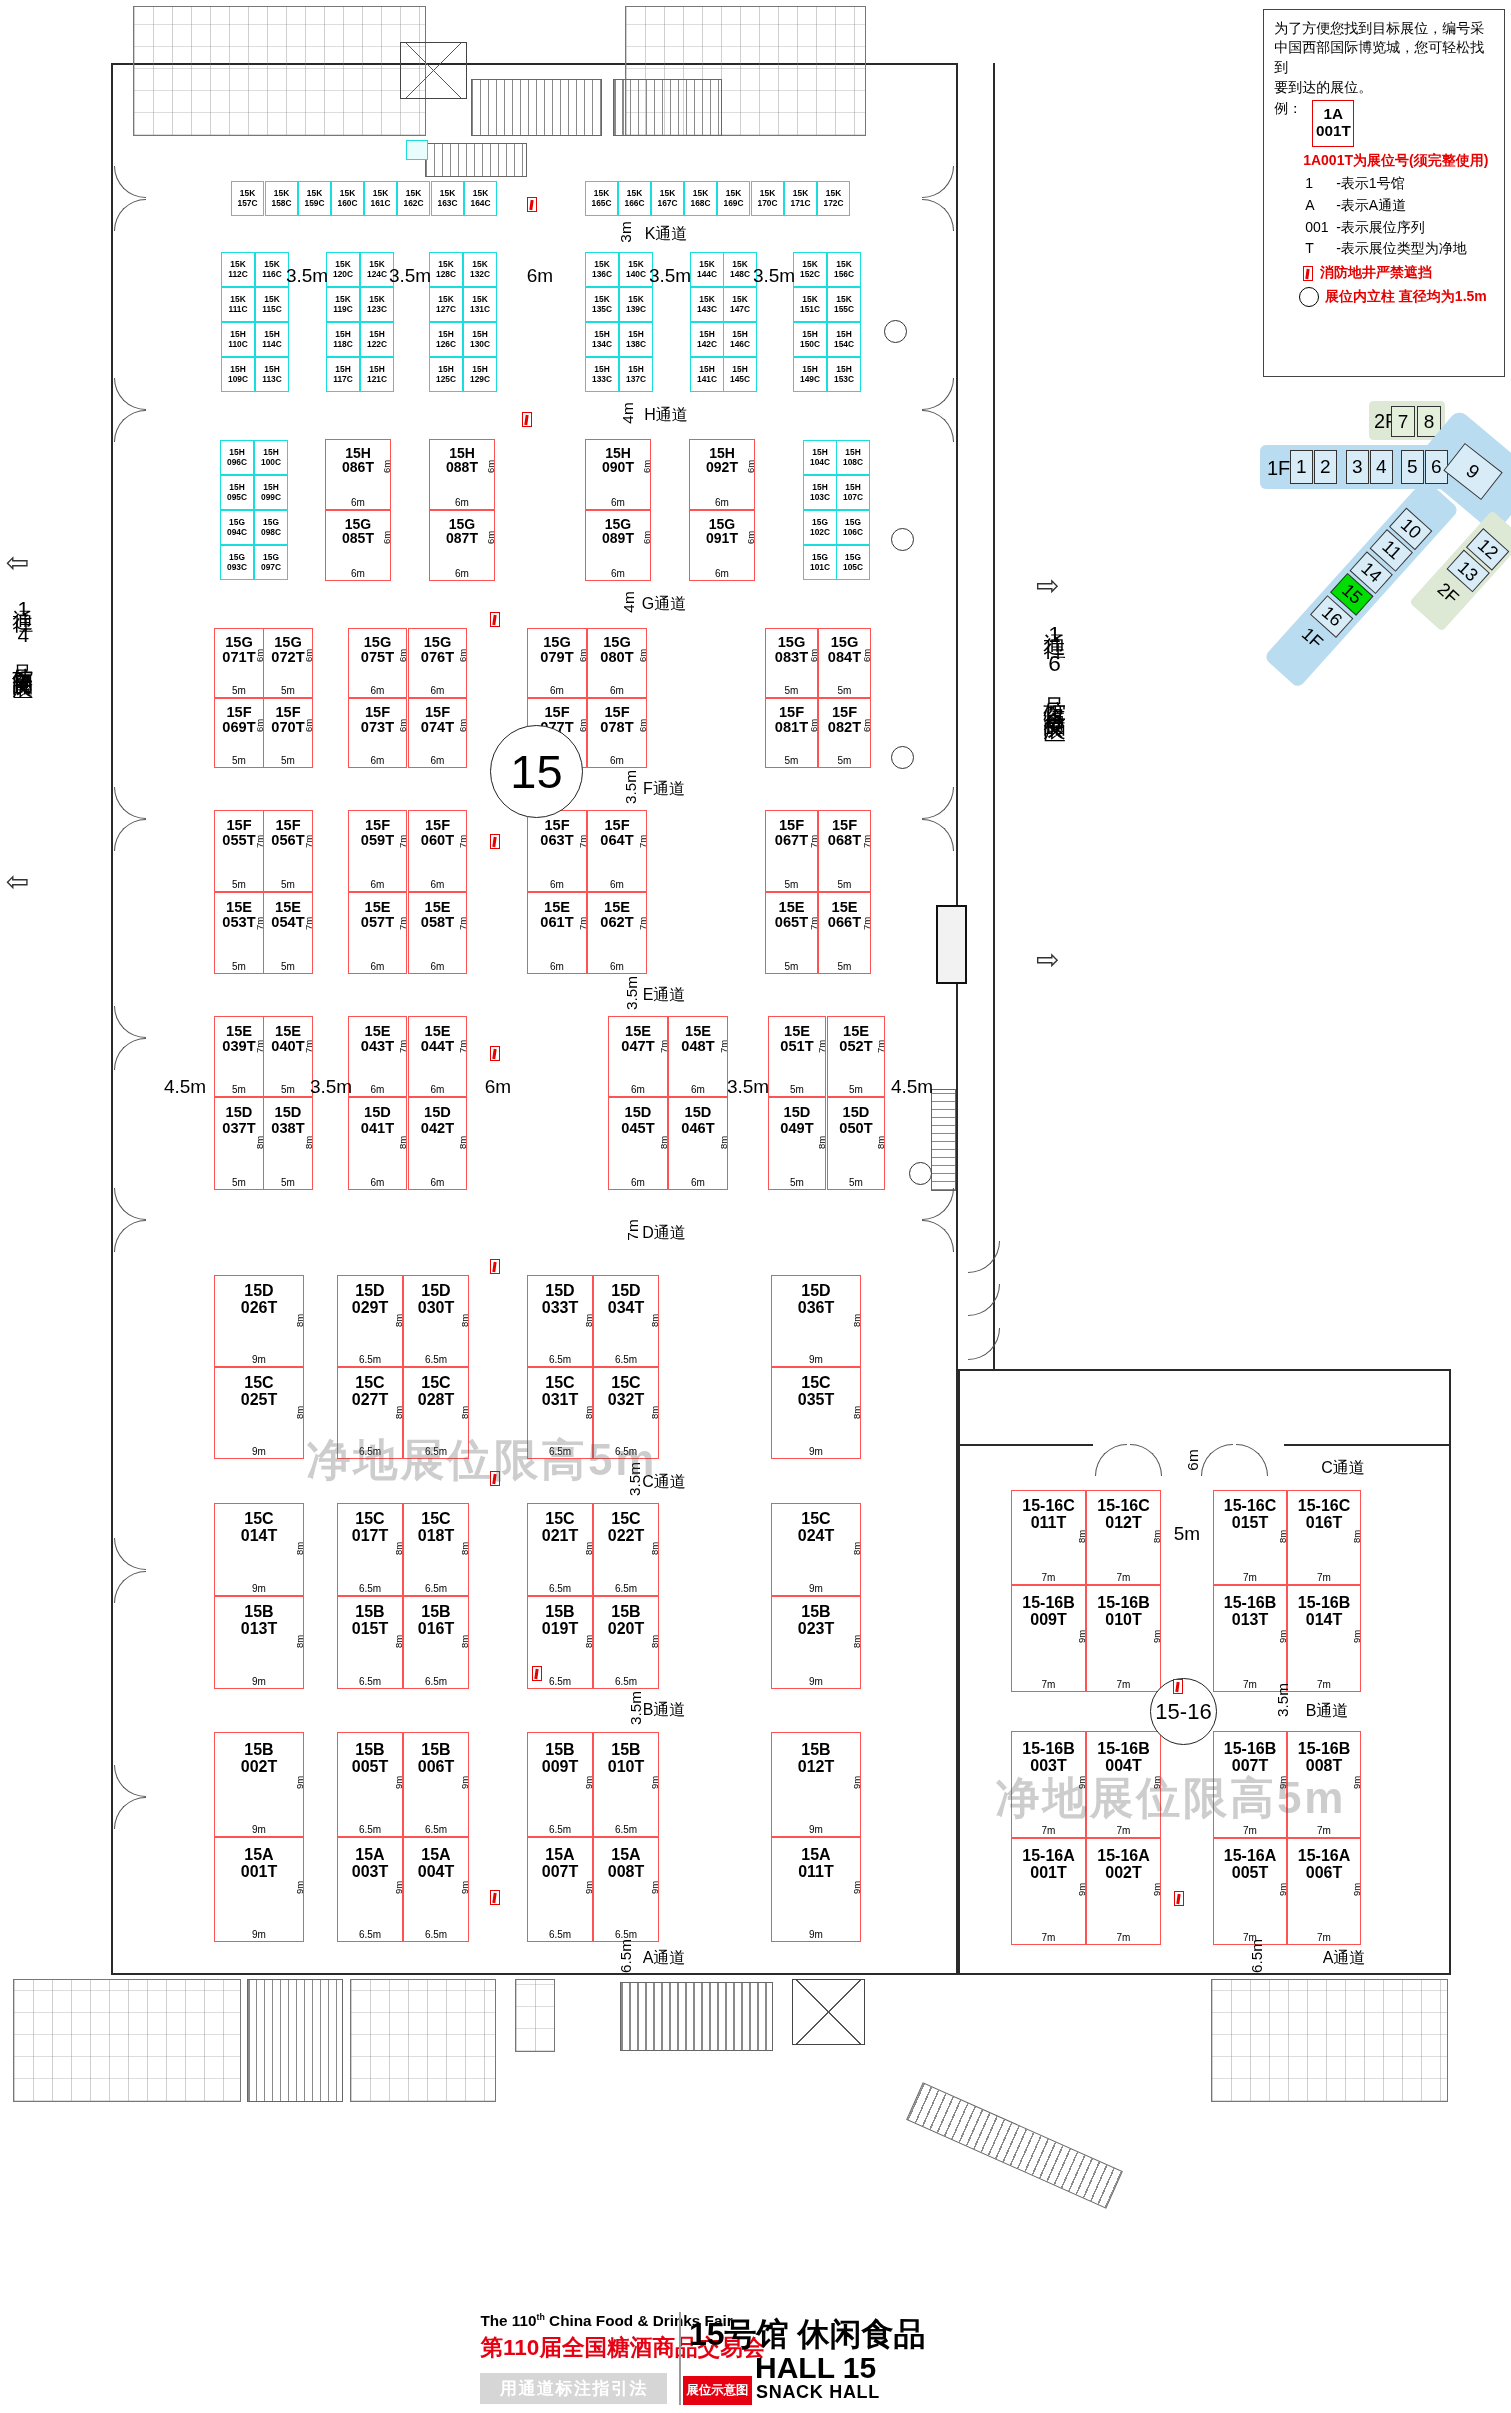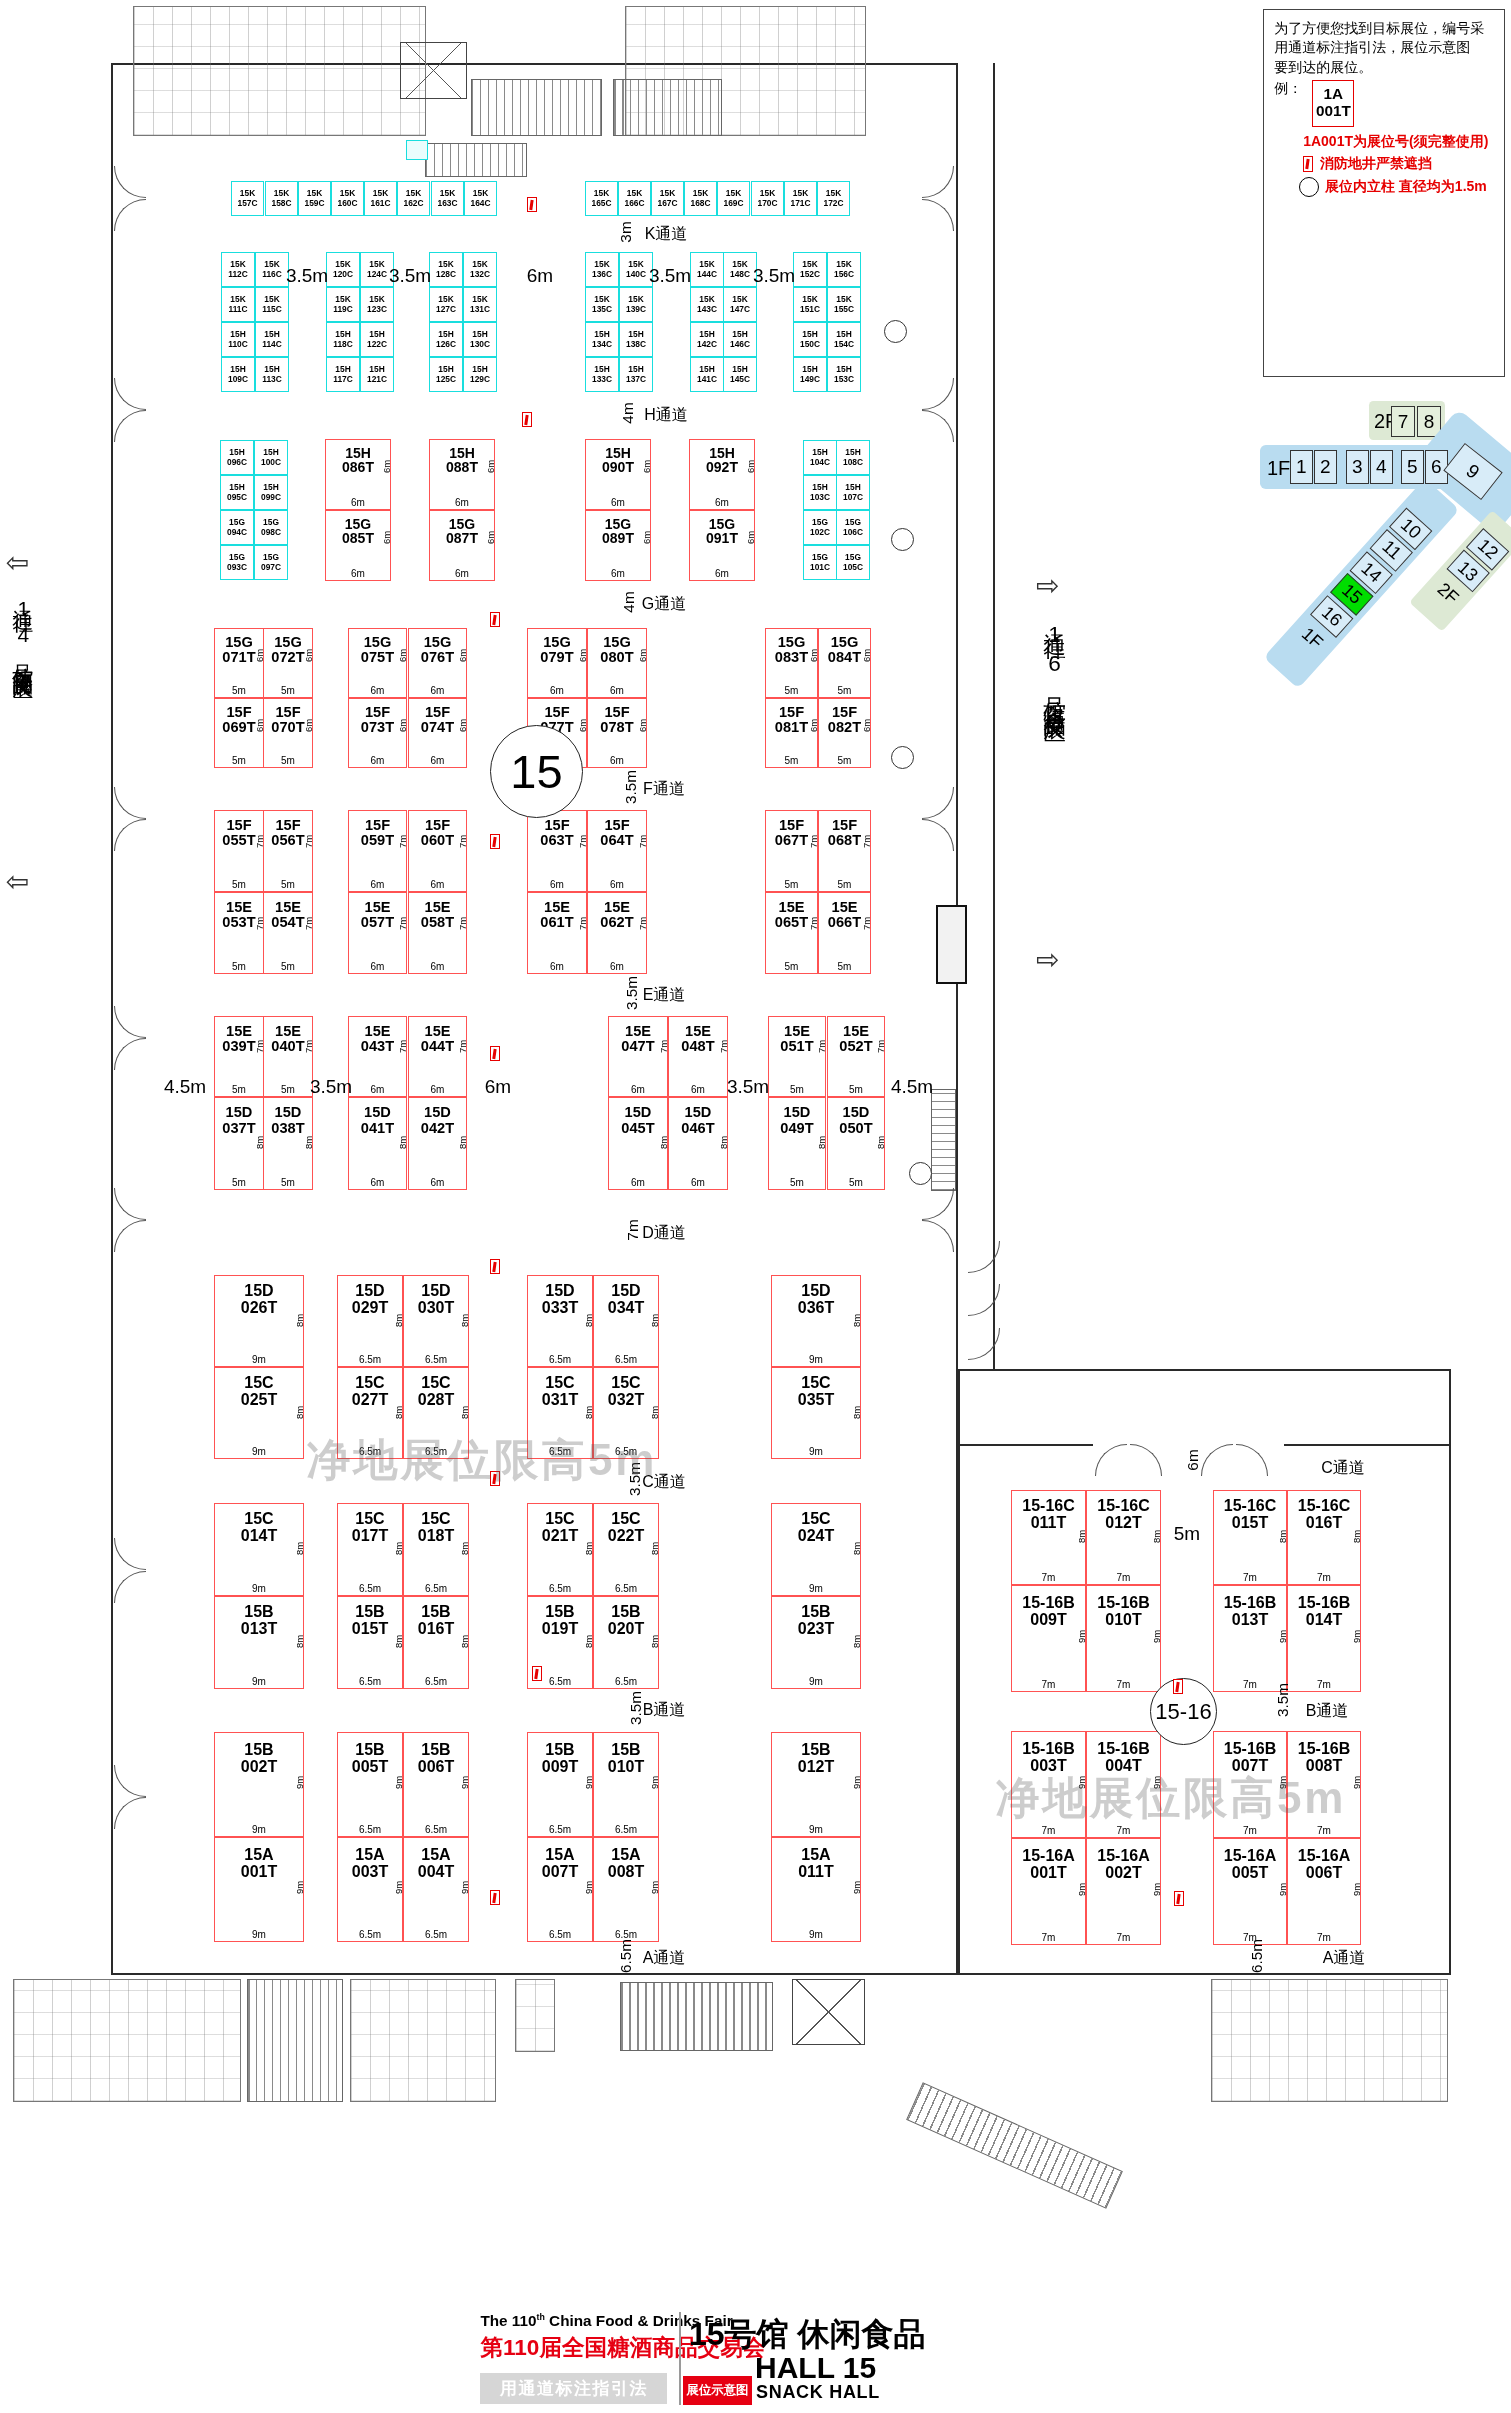--- a/index.html
+++ b/index.html
@@ -123,30 +123,36 @@
 
   <div class="bigcircle" style="left:490px;top:725px;width:93px;height:93px;font-size:47px">
     <span>15</span>
   </div>
   <div class="bigcircle" style="left:1150px;top:1678px;width:67px;height:67px;font-size:22px">
     <span>15-16</span>
   </div>
 
   <div id="legend">
     <div class="iline">为了方便您找到目标展位，编号采</div>
-    <div class="iline">用通道标注指引法，展位示意图</div>
+    <div class="iline">中国西部国际博览城，您可轻松找到</div>
     <div class="iline">要到达的展位。</div>
     <div class="exrow">
       <span>例：</span>
       <span class="exbox">
         <span>1A</span>
         <span>001T</span>
       </span>
     </div>
     <div class="rednote">1A001T为展位号(须完整使用)</div>
+    <div id="legend-codes">
+        <div class="coderow"><b>1</b>-表示1号馆</div>
+        <div class="coderow"><b>A</b>-表示A通道</div>
+        <div class="coderow"><b>001</b>-表示展位序列</div>
+        <div class="coderow"><b>T</b>-表示展位类型为净地</div>
+      </div>
     <div class="firerow">
       <span class="fire" style="position:relative;display:inline-block;margin-right:7.3px">
           <i></i>
         </span>
       <span>消防地井严禁遮挡</span>
     </div>
     <div class="pillrow">
       <span class="circ"></span>
       <span>展位内立柱 直径均为1.5m</span>
     </div>

